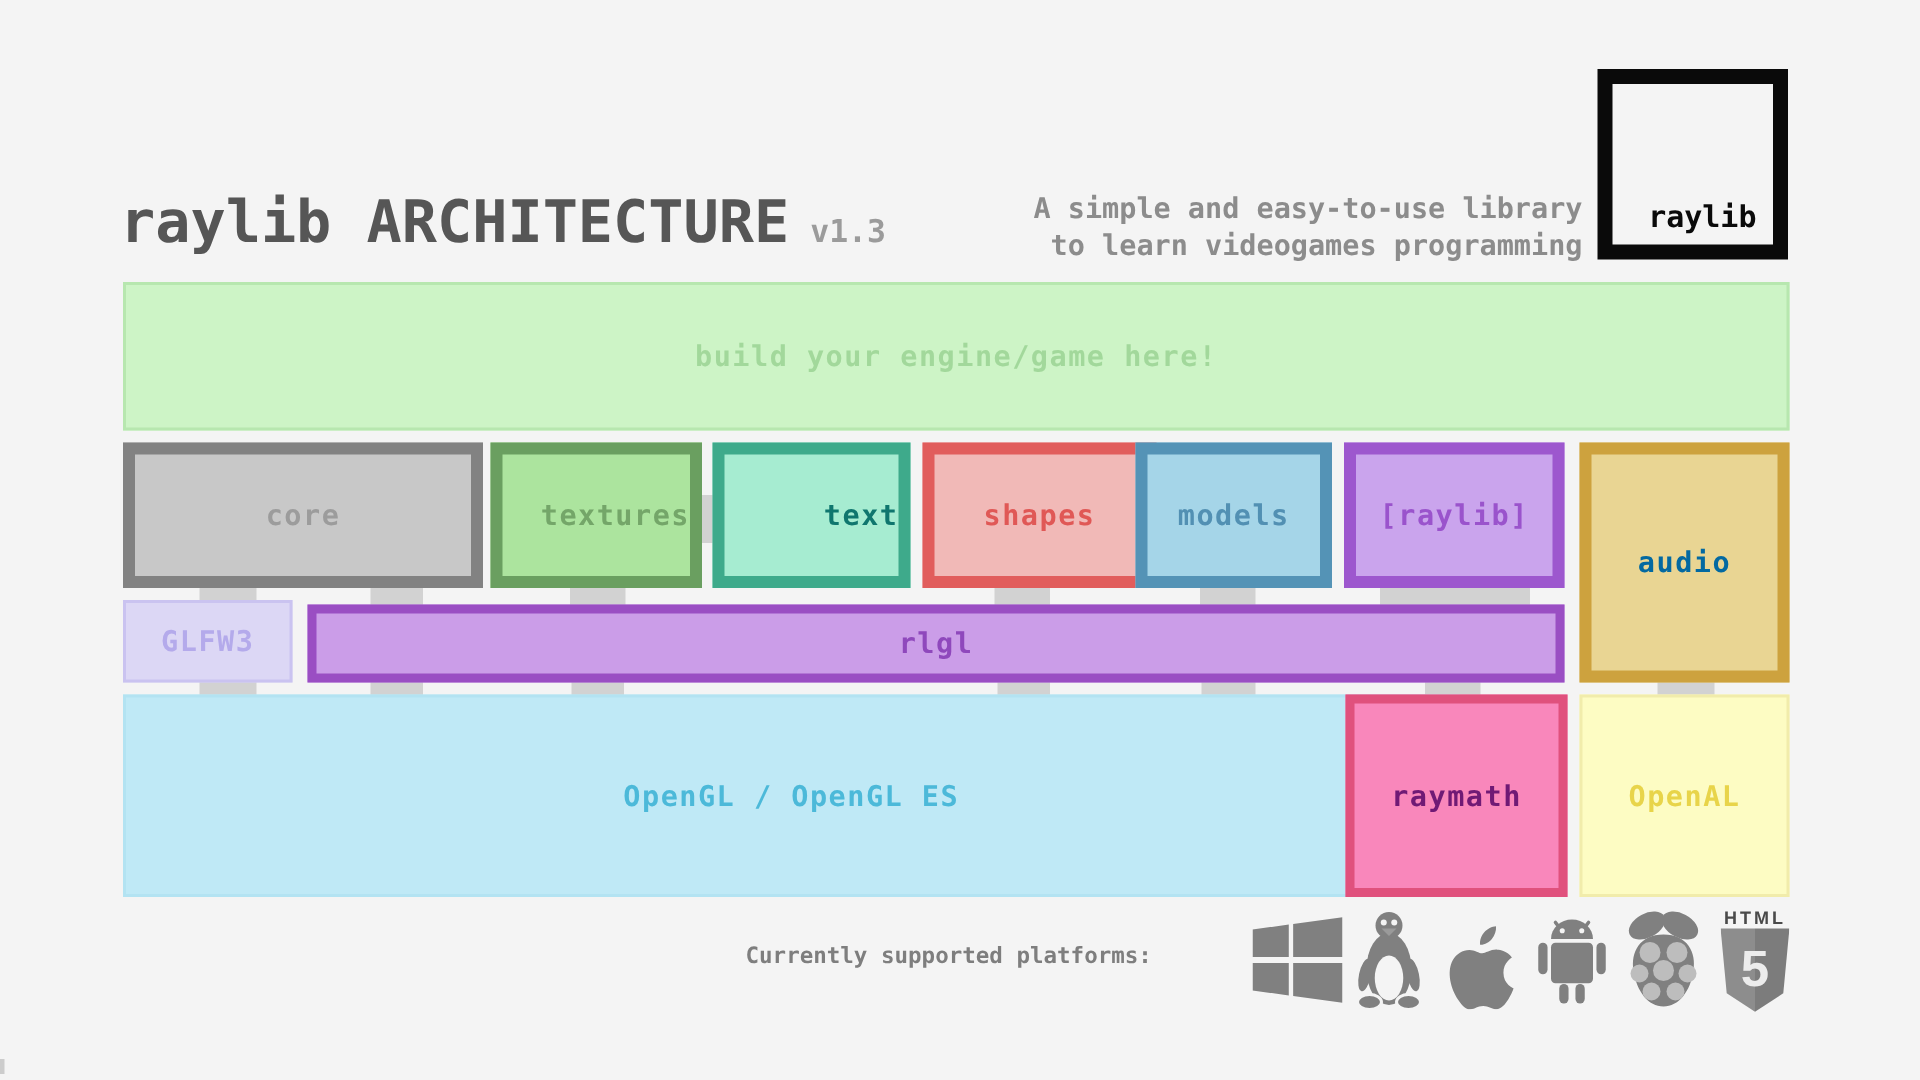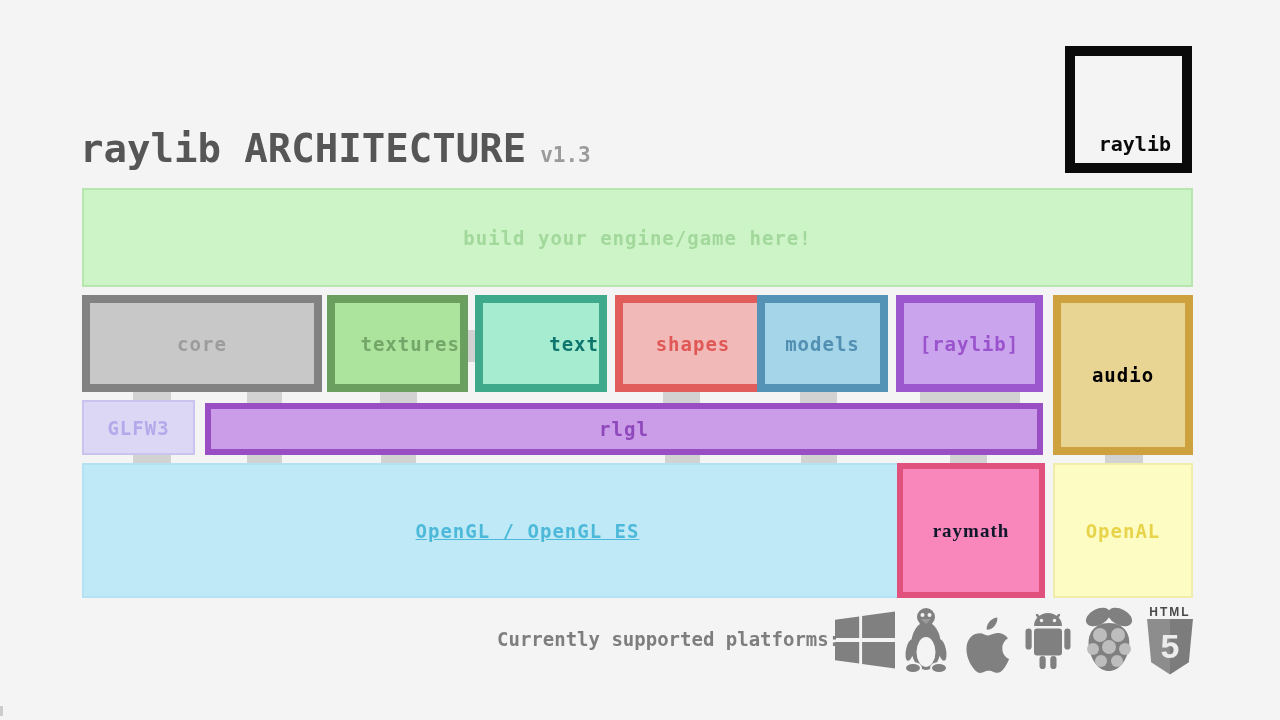--- a/index.html
+++ b/index.html
@@ -22,21 +22,21 @@
   .banner{left:82px;top:188px;width:1111px;height:99px;border:2px solid;}
   .m-core    {left:82px;  top:295px;width:240px;height:97px;border:8px solid;}
   .m-textures{left:327px; top:295px;width:141px;height:97px;border:8px solid;justify-content:flex-end;}
   .m-text    {left:475px; top:295px;width:132px;height:97px;border:8px solid;}
   .m-shapes  {left:615px; top:295px;width:156px;height:97px;border:8px solid;}
   .m-models  {left:757px; top:295px;width:131px;height:97px;border:8px solid;}
   .m-shaders {left:896px; top:295px;width:147px;height:97px;border:8px solid;}
   .m-audio   {left:1053px;top:295px;width:140px;height:160px;border:8px solid;}
   .b-glfw3   {left:82px;  top:400px;width:113px;height:55px;border:2px solid;}
   .b-rlgl    {left:205px; top:403px;width:838px;height:52px;border:6px solid;}
-  .b-opengl  {left:82px;  top:463px;width:891px;height:135px;border:2px solid;text-decoration:underline;}
+  .b-opengl  {left:82px;  top:463px;width:891px;height:135px;border:2px solid;}
   .b-raymath {left:897px; top:463px;width:148px;height:135px;border:6px solid;}
   .b-openal  {left:1053px;top:463px;width:140px;height:135px;border:2px solid;}
 
   
   .conn{z-index:1;}
   .c1 {left:133px;top:388px;width:38px;height:16px;}
   .c2 {left:247px;top:388px;width:35px;height:16px;}
   .c3 {left:380px;top:388px;width:37px;height:16px;}
   .c4 {left:663px;top:388px;width:37px;height:16px;}
   .c5 {left:800px;top:388px;width:37px;height:16px;}
@@ -44,41 +44,43 @@
   .ch {left:462px;top:330px;width:17px;height:32px;}
   .c7 {left:133px;top:452px;width:38px;height:14px;}
   .c8 {left:247px;top:452px;width:35px;height:14px;}
   .c9 {left:381px;top:452px;width:35px;height:14px;}
   .c10{left:665px;top:452px;width:35px;height:14px;}
   .c11{left:801px;top:452px;width:36px;height:14px;}
   .c12{left:950px;top:452px;width:37px;height:14px;}
   .c13{left:1105px;top:452px;width:38px;height:14px;}
 
   
-  .platforms-label{left:497px;top:628px;font-size:19px;font-weight:bold;color:#7e7e7e;white-space:nowrap;}
+  .platforms-label{left:497px;top:628px;font-size:15px;font-weight:bold;color:#7e7e7e;white-space:nowrap;}
   .platforms-row{left:835px;top:602px;width:360px;height:76px;display:flex;align-items:center;justify-content:space-between;}
   .picon{color:#808080;display:inline-flex;align-items:center;justify-content:space-between;}
   .picon svg{display:block;}
   .html5{flex-direction:column;width:50px;}
   .h5-word{font-family:"Liberation Sans",sans-serif;font-size:12px;font-weight:bold;color:#4a4a4a;letter-spacing:2px;line-height:13px;}
   .h5-shield{width:46px;height:56px;background:linear-gradient(90deg,#8d8d8d 50%,#7c7c7c 50%);
     clip-path:polygon(0 0,100% 0,91% 78%,50% 100%,9% 78%);
     display:flex;align-items:center;justify-content:center;}
   .h5-shield span{font-family:"Liberation Sans",sans-serif;font-size:34px;font-weight:bold;color:#ececec;}
 
   .edge-sliver{left:0;top:706px;width:3px;height:10px;background:#cccccc;}
 </style>
 </head>
 <body style="background-color: rgb(244, 244, 244);">
 
 <div class="abs title">
   <span>raylib ARCHITECTURE</span><span class="version">v1.3</span>
 </div>
 
 <div class="abs tagline">
+  <div>A simple and easy-to-use library</div>
+  <div>to learn videogames programming</div>
 </div>
 
 <div class="abs logo">
   <span class="logo-label">raylib</span>
 </div>
 
 <div class="abs conn c1" style="background-color: rgb(210, 210, 210);"></div>
 <div class="abs conn c2" style="background-color: rgb(210, 210, 210);"></div>
 <div class="abs conn c3" style="background-color: rgb(210, 210, 210);"></div>
 <div class="abs conn ch" style="background-color: rgb(210, 210, 210);"></div>
@@ -108,34 +110,34 @@
 </div>
 <div class="abs box m-shapes" style="background-color: rgb(241, 185, 183); border-color: rgb(225, 93, 92); color: rgb(224, 88, 86);">
   <span>shapes</span>
 </div>
 <div class="abs box m-models" style="background-color: rgb(165, 213, 232); border-color: rgb(84, 147, 182); color: rgb(82, 144, 179);">
   <span>models</span>
 </div>
 <div class="abs box m-shaders" style="background-color: rgb(202, 164, 237); border-color: rgb(157, 87, 206); color: rgb(154, 83, 204);">
   <span>[raylib]</span>
 </div>
-<div class="abs box m-audio" style="background-color: rgb(233, 213, 147); border-color: rgb(205, 162, 62); color: #000000;">
+<div class="abs box m-audio" style="background-color: rgb(233, 213, 147); border-color: rgb(205, 162, 62); color: #0369a1;">
   <span>audio</span>
 </div>
 
 <div class="abs box b-glfw3" style="background-color: rgb(220, 215, 245); border-color: rgb(202, 195, 240); color: rgb(180, 170, 235);">
   <span>GLFW3</span>
 </div>
 <div class="abs box b-rlgl" style="background-color: rgb(203, 157, 232); border-color: rgb(154, 78, 195); color: rgb(143, 72, 188);">
   <span>rlgl</span>
 </div>
 <div class="abs box b-opengl" style="background-color: rgb(191, 233, 246); border-color: rgb(179, 227, 242); color: rgb(76, 185, 217);">
   <span>OpenGL / OpenGL ES</span>
 </div>
-<div class="abs box b-raymath" style="background-color: rgb(249, 135, 187); border-color: rgb(224, 81, 125); color: #0f172a; font-family: Liberation Serif, serif;">
+<div class="abs box b-raymath" style="background-color: rgb(249, 135, 187); border-color: rgb(224, 81, 125); color: #701a75;">
   <span>raymath</span>
 </div>
 <div class="abs box b-openal" style="background-color: rgb(253, 252, 195); border-color: rgb(241, 236, 171); color: rgb(232, 212, 74);">
   <span>OpenAL</span>
 </div>
 
 <div class="abs platforms-label">Currently supported platforms:</div>
 
 <div class="abs platforms-row">
   <span class="picon">

